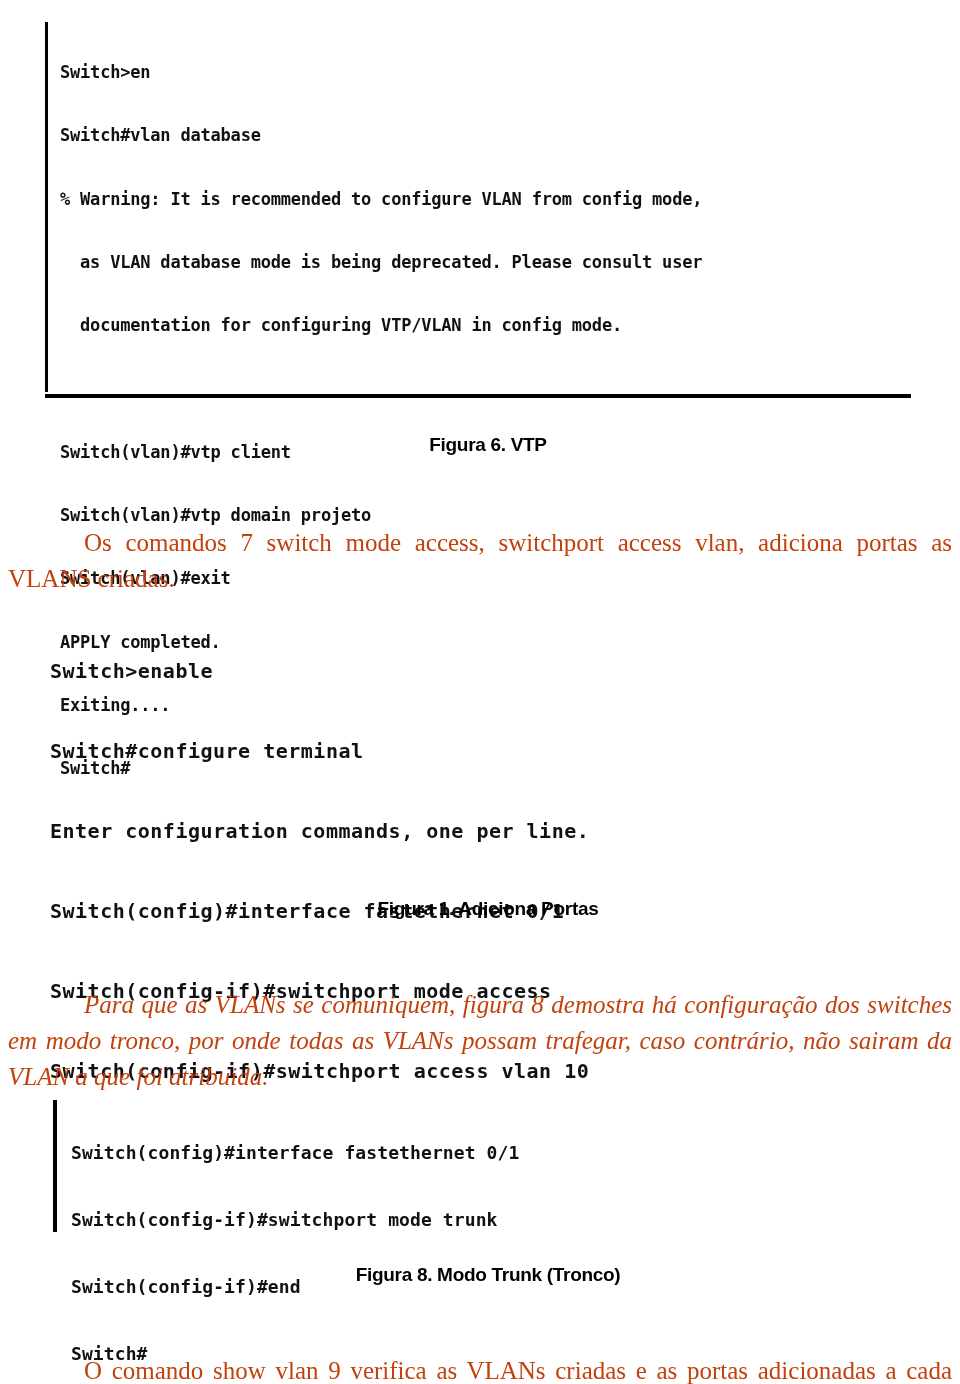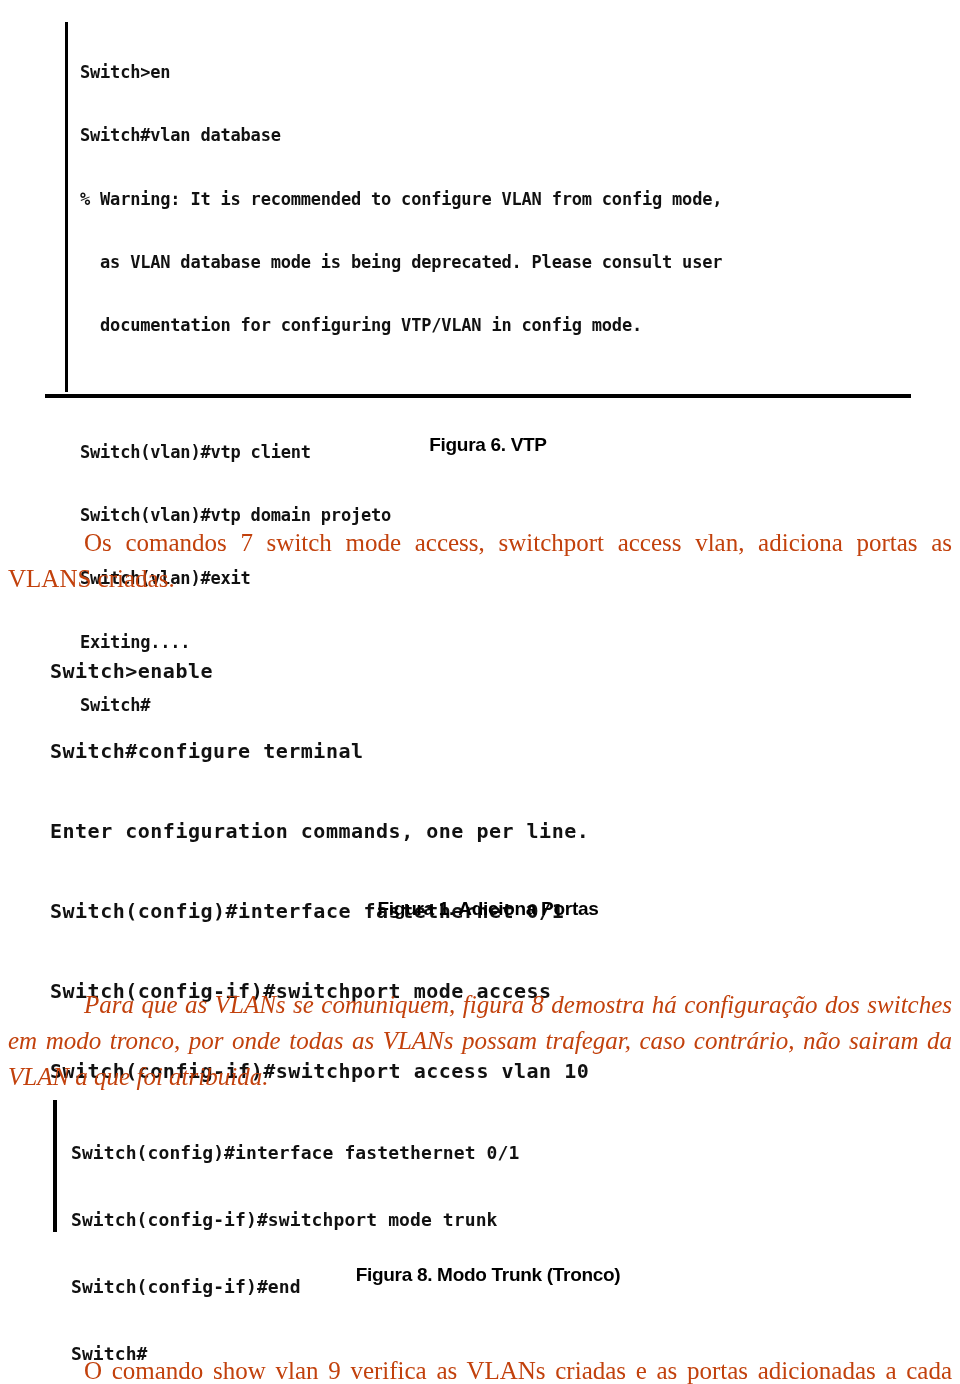--- a/index.html
+++ b/index.html
@@ -36,21 +36,20 @@
   
   #console-vtp {
     left: 45px;
     top: 22px;
     width: 866px;
     height: 370px;
     border-left: 3px solid #000000;
     border-bottom: 0;
     box-sizing: border-box;
     padding-left: 12px;
-    margin-left: 20px;
   }
   #console-vtp .line {
     font-size: 17px;
     line-height: 25.3px;
     font-weight: 700;
     letter-spacing: -0.2px;
     height: 25.3px;
   }
   #console-vtp .line.blank { color: transparent; }
 
@@ -140,20 +139,21 @@
   <div class="console-block" id="console-vtp">
     <div class="line">Switch&gt;en</div>
     <div class="line">Switch#vlan database</div>
     <div class="line">% Warning: It is recommended to configure VLAN from config mode,</div>
     <div class="line">  as VLAN database mode is being deprecated. Please consult user</div>
     <div class="line">  documentation for configuring VTP/VLAN in config mode.</div>
     <div class="line blank"></div>
     <div class="line">Switch(vlan)#vtp client</div>
     <div class="line">Switch(vlan)#vtp domain projeto</div>
     <div class="line">Switch(vlan)#exit</div>
+    <div class="line">APPLY completed.</div>
     <div class="line">Exiting....</div>
     <div class="line">Switch#</div>
   </div>
   <div class="console-underline"></div>
 
   <div class="figure-caption" id="caption-fig6">Figura 6. VTP</div>
 
   <p class="body-paragraph last-line-left" id="para-access">Os comandos 7 switch mode access, switchport access vlan, adiciona portas as VLANS criadas.</p>
 
   <div class="console-block" id="console-addports">

